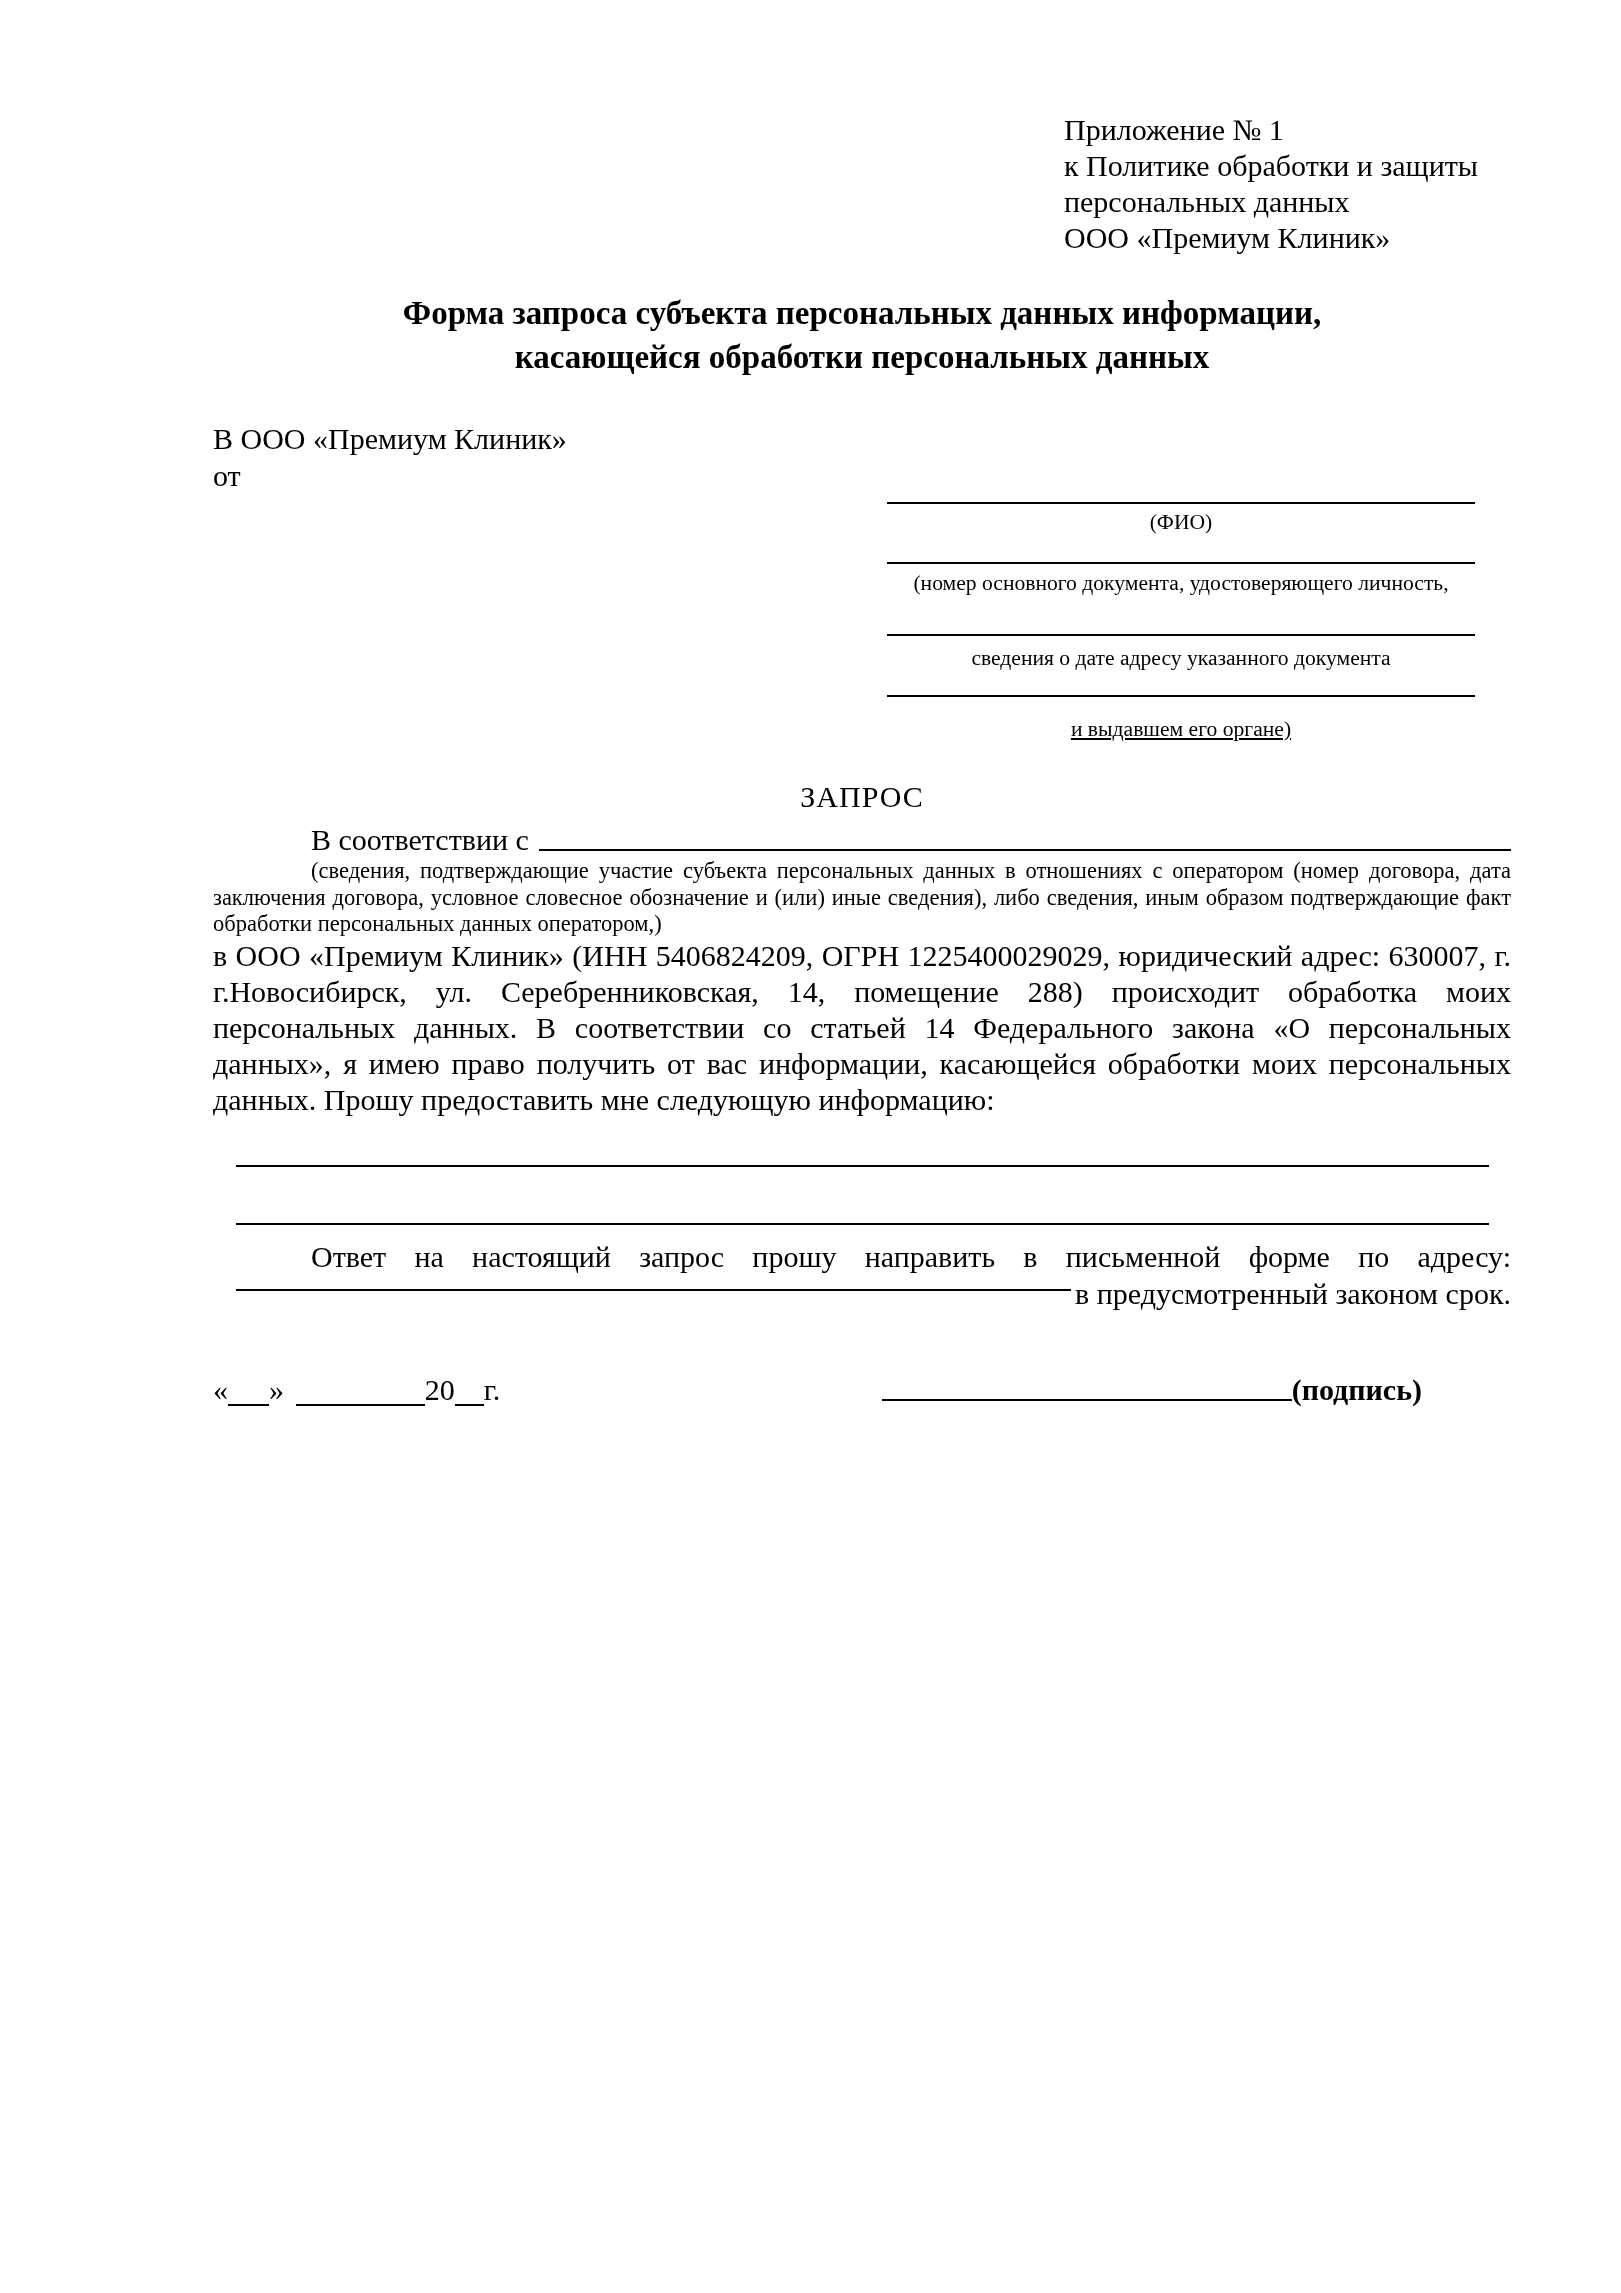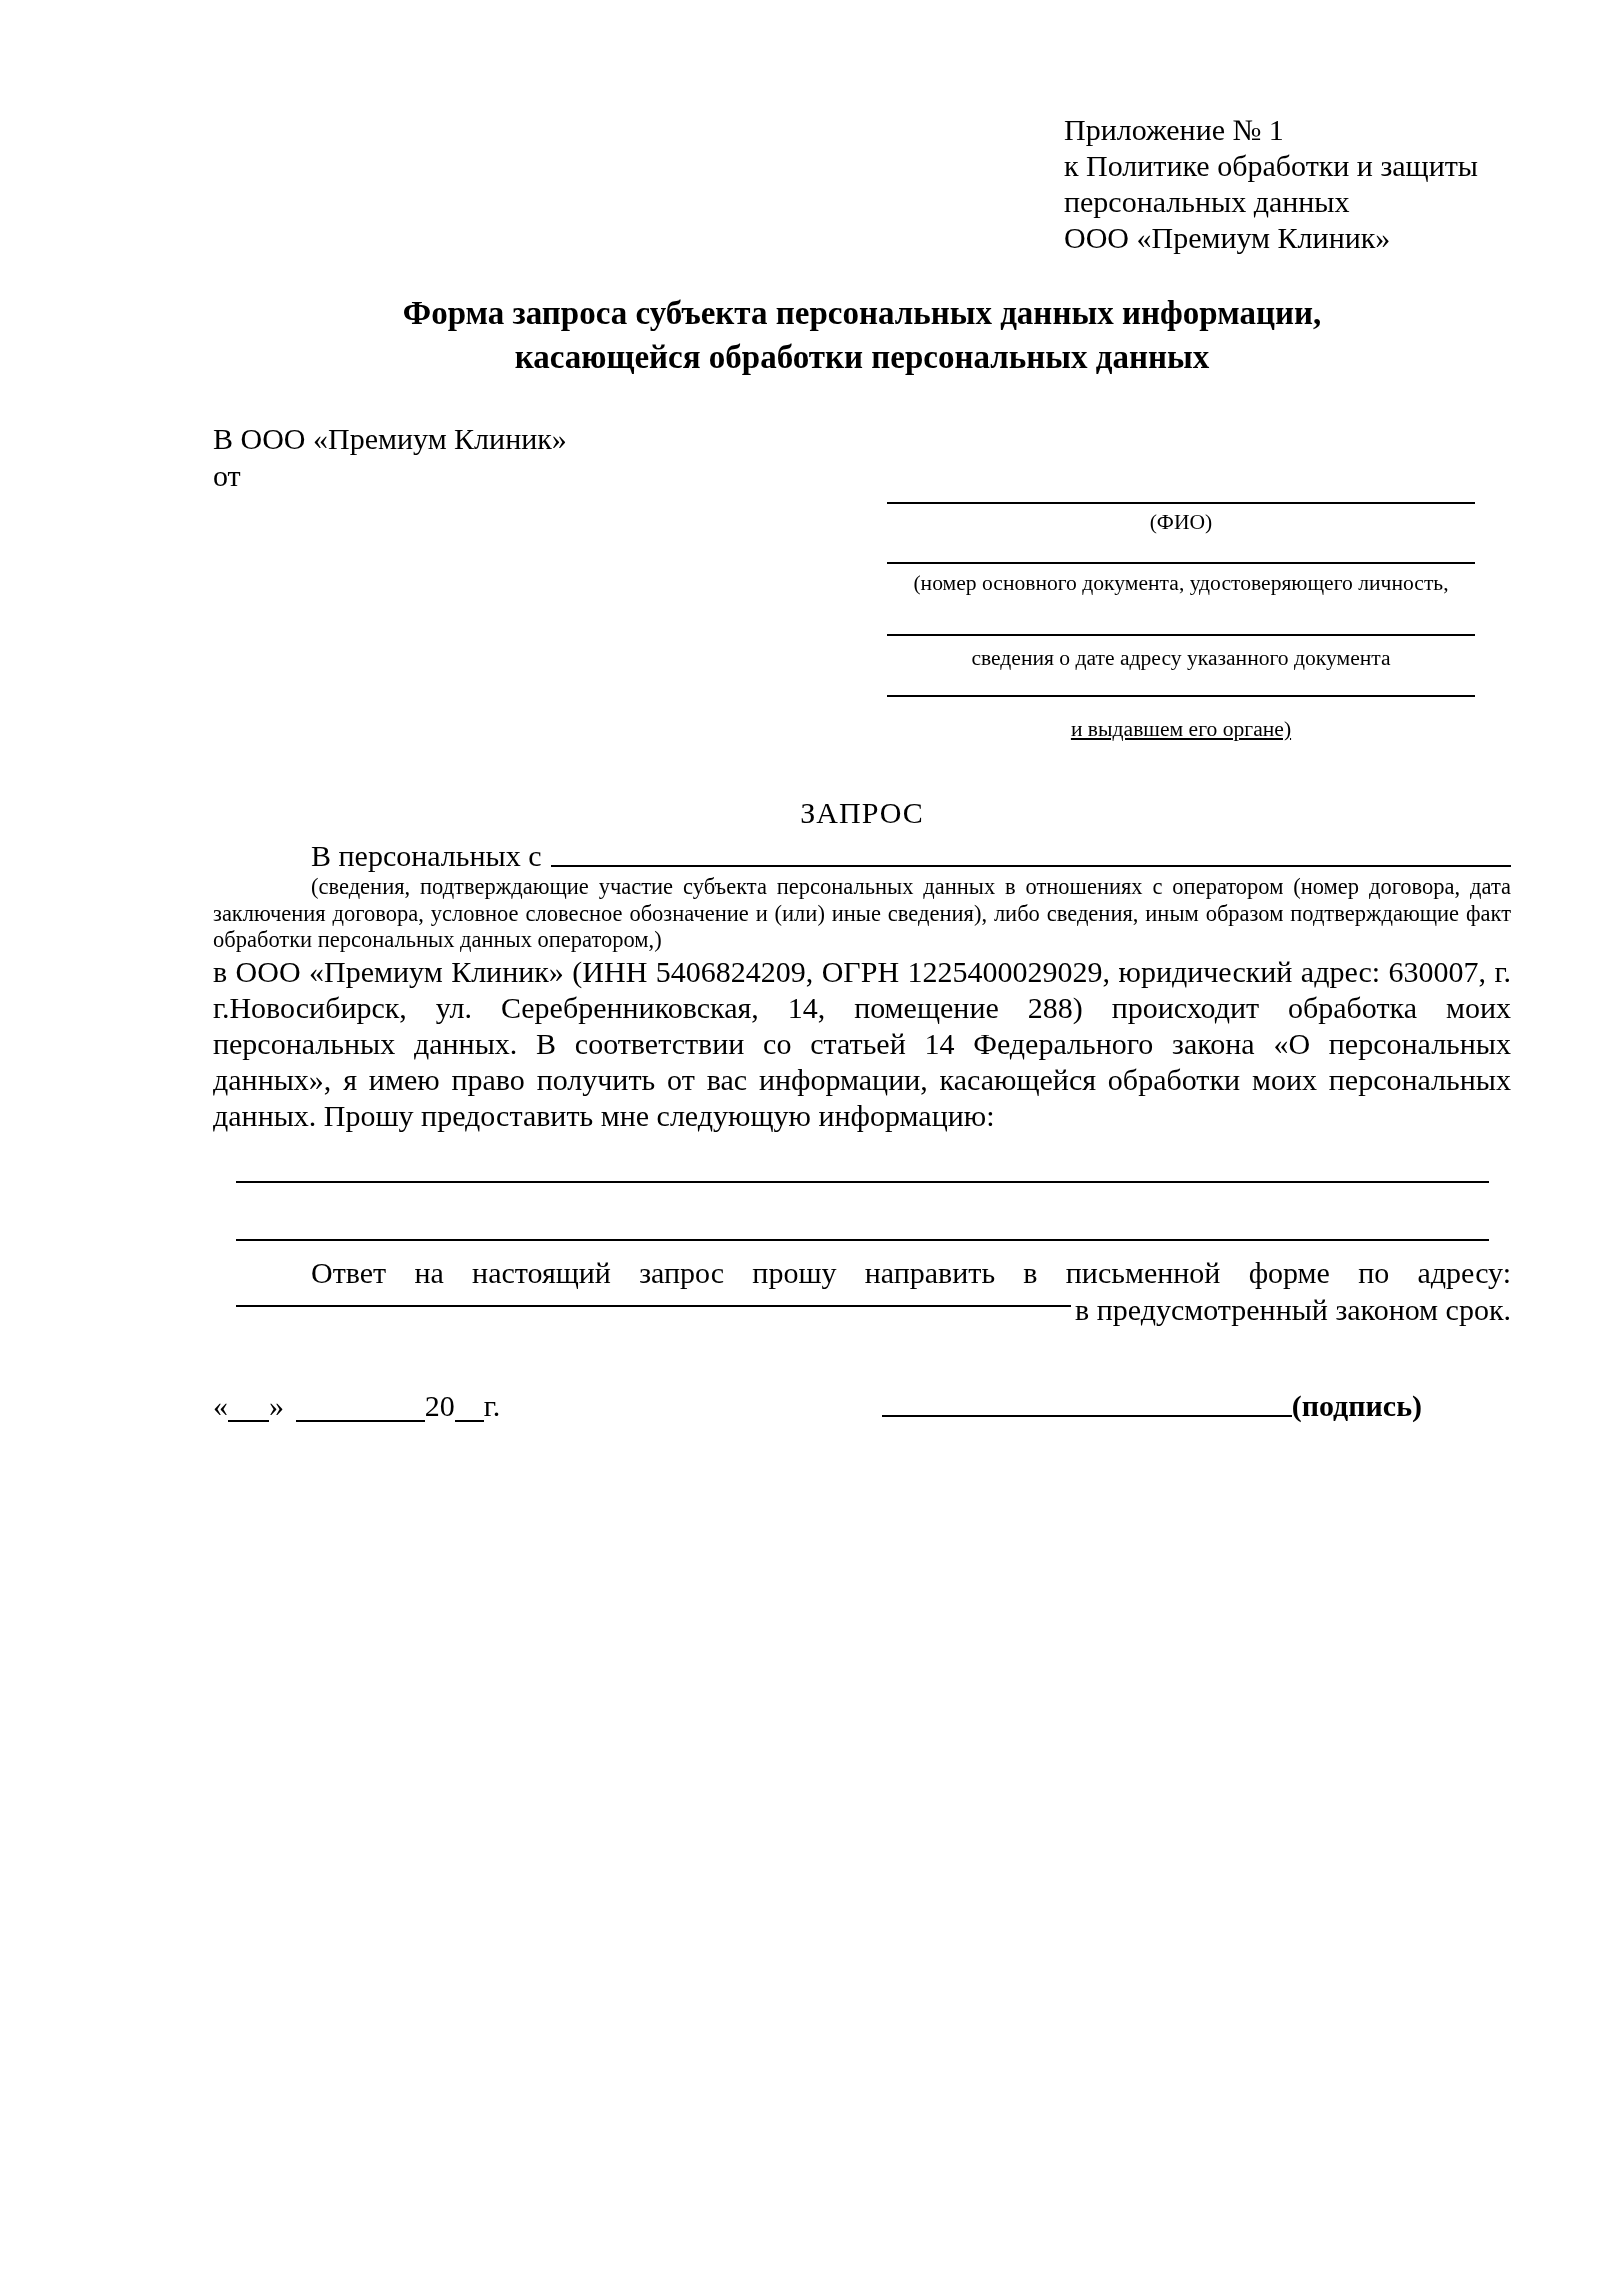--- a/index.html
+++ b/index.html
@@ -17,21 +17,21 @@
   .doc-title { margin: 35px 0 0 0; text-align: center; font-weight: bold; font-size: 33px; line-height: 44px; }
   .addressee { margin-top: 41px; }
   .addr-to, .addr-from { line-height: 37px; }
   .fields { margin-left: 674px; width: 588px; }
   .rule { border-top: 2.9px solid #000; height: 0; }
   .caption { font-size: 21.6px; line-height: 25.5px; text-align: center; }
   .f1 .rule { margin-top: 7.8px; }  .f1 .caption { margin-top: 5.9px; }
   .f2 .rule { margin-top: 26.5px; } .f2 .caption { margin-top: 7.8px; }
   .f3 .rule { margin-top: 37px; } .f3 .caption { margin-top: 9.8px; }
   .f4 .rule { margin-top: 23.5px; } .f4 .caption { margin-top: 20px; text-decoration: underline; }
-  .request-heading { margin-top: 52px; text-align: center; line-height: 37px; letter-spacing: 1px; }
+  .request-heading { margin-top: 36px; text-align: center; line-height: 37px; letter-spacing: 1px; }
   .intro { display: flex; align-items: flex-end; margin-top: 5.9px; line-height: 37px; }
   .intro-text { padding-left: 98px; white-space: nowrap; }
   .intro-fill { flex: 1; border-bottom: 2.9px solid #000; margin: 0 0 6.9px 9.8px; }
   .note { font-size: 22.5px; line-height: 26.5px; text-align: justify; text-indent: 98px; margin: 0; }
   .body-par { text-align: justify; line-height: 36px; margin: 0; }
   .blank { border-top: 2.9px solid #000; height: 0; margin-left: 22.5px; margin-right: 21.6px; }
   .blank-1 { margin-top: 47px; }
   .blank-2 { margin-top: 56px; }
   .reply { margin: 13.7px 0 0 0; text-align: justify; text-align-last: justify; text-indent: 98px; line-height: 37px; }
   .reply2 { display: flex; align-items: center; line-height: 37px; }
@@ -82,21 +82,21 @@
       <div class="field f4">
         <div class="rule"></div>
         <div class="caption">и выдавшем его органе)</div>
       </div>
     </div>
   </div>
 
   <div class="request-heading">ЗАПРОС</div>
 
   <div class="intro">
-    <span class="intro-text">В персональных с</span>
+    <span class="intro-text">В соответствии с</span>
     <span class="intro-fill"></span>
   </div>
 
   <p class="note">(сведения, подтверждающие участие субъекта персональных данных в отношениях с оператором (номер договора, дата заключения договора, условное словесное обозначение и (или) иные сведения), либо сведения, иным образом подтверждающие факт обработки персональных данных оператором,)</p>
 
   <p class="body-par">в ООО «Премиум Клиник» (ИНН 5406824209, ОГРН 1225400029029, юридический адрес: 630007, г. г.Новосибирск, ул. Серебренниковская, 14, помещение 288) происходит обработка моих персональных данных. В соответствии со статьей 14 Федерального закона «О персональных данных», я имею право получить от вас информации, касающейся обработки моих персональных данных. Прошу предоставить мне следующую информацию:</p>
 
   <div class="blank blank-1"></div>
   <div class="blank blank-2"></div>
 

